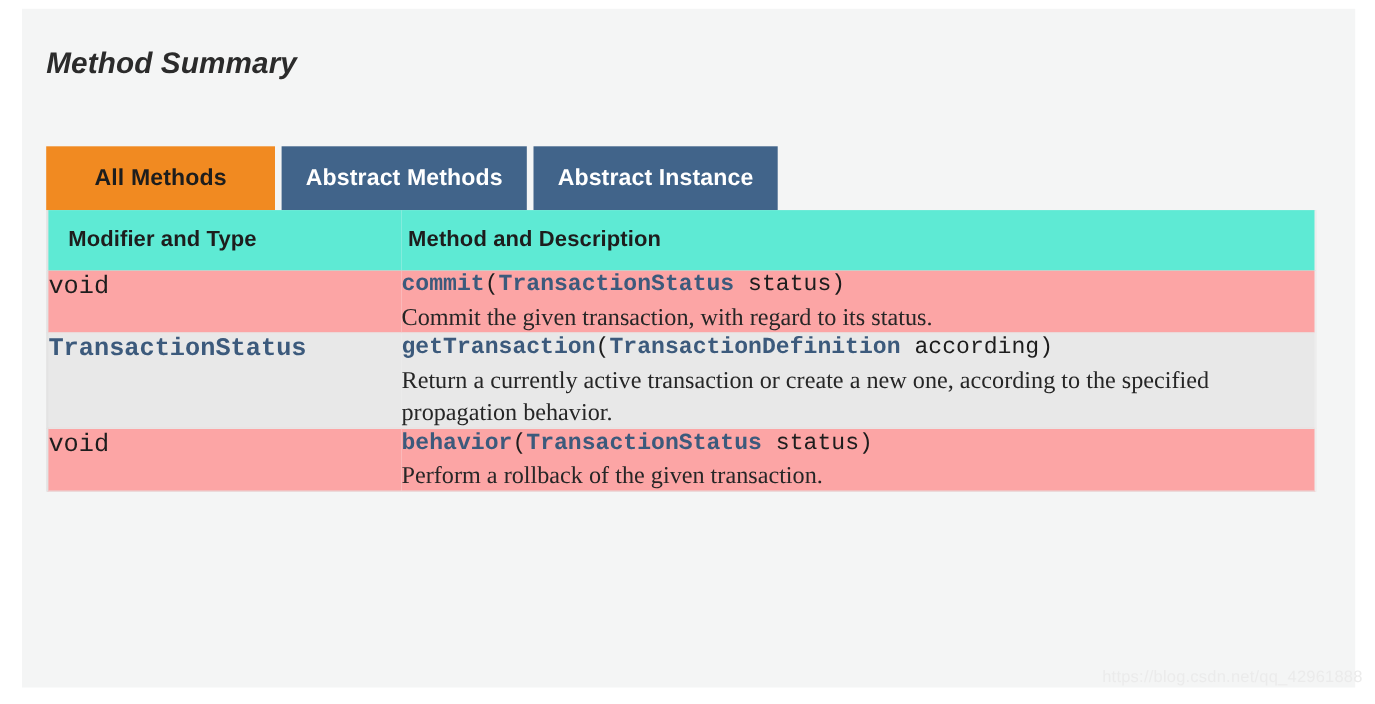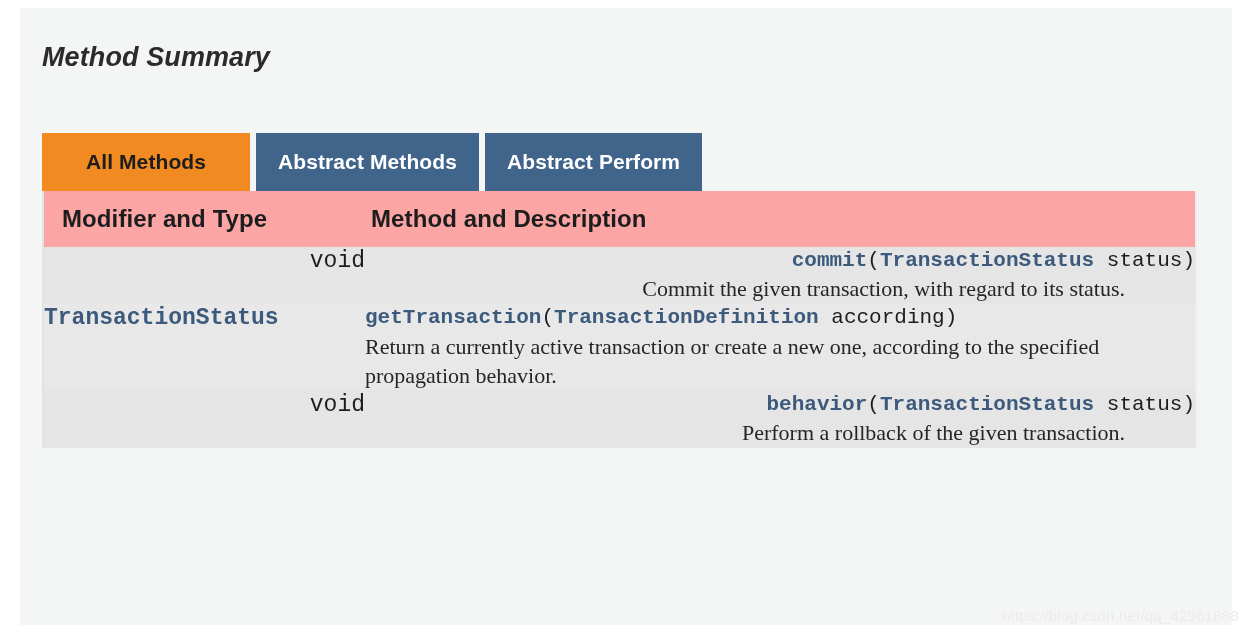--- a/index.html
+++ b/index.html
@@ -91,40 +91,40 @@
     width: 1153px;
     border-collapse: collapse;
     border-left: 2px solid #e3e3e3;
     border-right: 2px solid #ededed;
     table-layout: fixed;
   }
   .method-table col.col-modifier { width: 322px; }
   .method-table col.col-method   { width: 831px; }
 
   .method-table th {
-    background: #fca5a5;
+    background: #5eead4;
     text-align: left;
     font-family: "Liberation Sans", sans-serif;
-    font-size: 24px;
+    font-size: 20px;
     font-weight: bold;
     color: #1d1d1d;
     padding: 14px 0 14px 0;
     height: 27px;
     vertical-align: middle;
     letter-spacing: 0.1px;
   }
   .method-table th.th-modifier { padding-left: 18px; }
   .method-table th.th-method   { padding-left: 6px; }
 
   .method-table td {
     vertical-align: top;
     padding: 0;
     border-bottom: 1px solid #e6e6e6;
   }
-  tr.row-even td { background: #e5e5e5; text-align: right; }
+  tr.row-even td { background: #fca5a5; }
   tr.row-odd  td { background: #e8e8e8; }
 
   .cell-modifier {
     font-family: "Liberation Mono", monospace;
     font-size: 23px;
     color: #1d1d1d;
     padding: 16px 8px 18px 20px;
     text-align: left;
     white-space: nowrap;
     line-height: 1.25;
@@ -180,21 +180,21 @@
 
   <div class="content-panel"></div>
 
   <div class="section-title">Method Summary</div>
 
   <div class="tab-strip">
     <div class="tab active">All Methods</div>
     <div class="tab-gap"></div>
     <div class="tab inactive">Abstract Methods</div>
     <div class="tab-gap"></div>
-    <div class="tab inactive">Abstract Perform</div>
+    <div class="tab inactive">Abstract Instance</div>
   </div>
 
   <table class="method-table">
     <colgroup>
       <col class="col-modifier">
       <col class="col-method">
     </colgroup>
     <thead>
       <tr>
         <th class="th-modifier">Modifier and Type</th>

